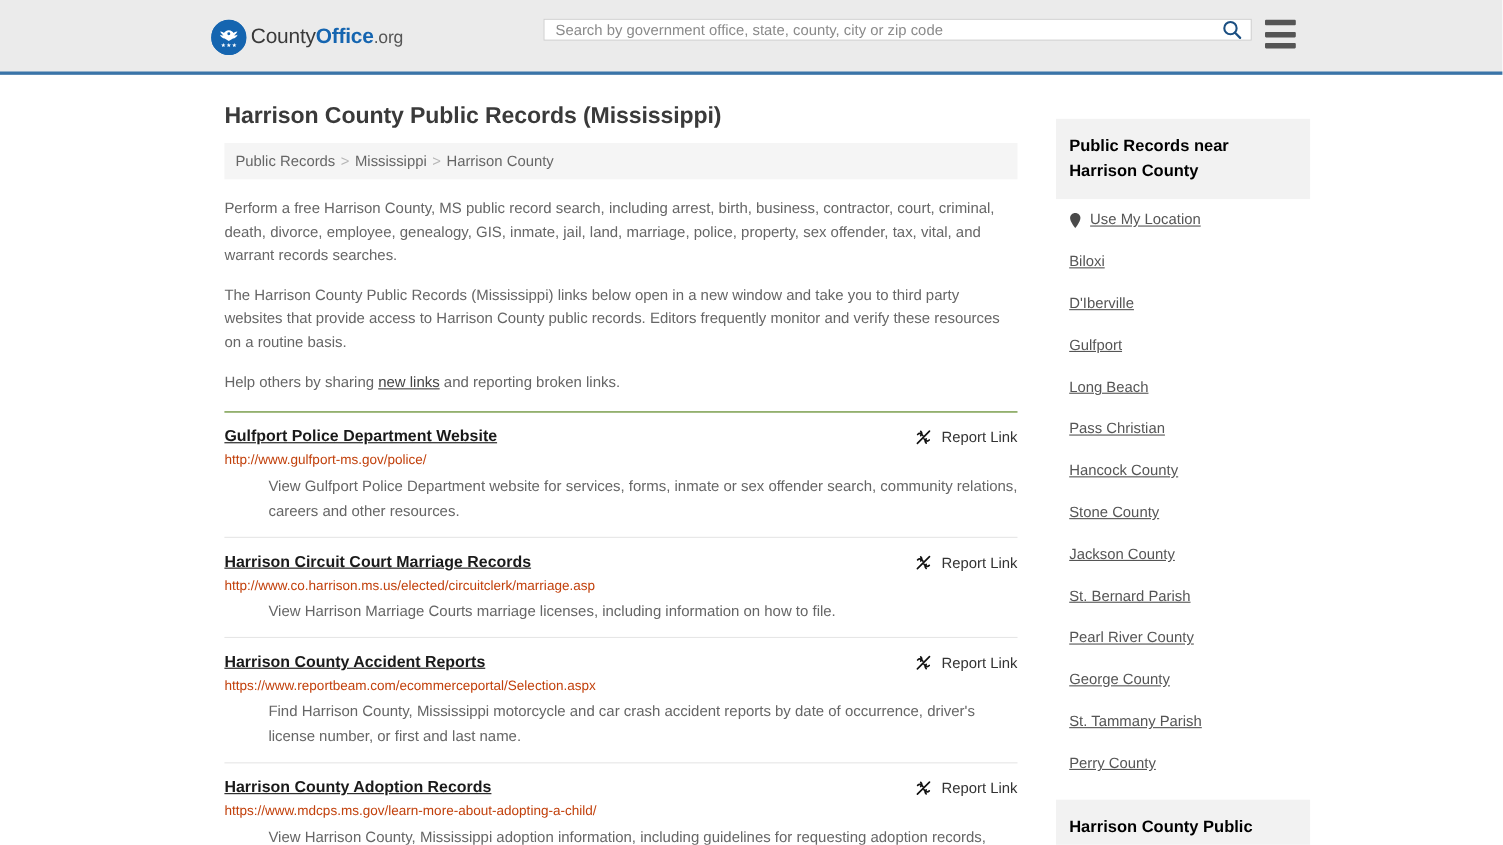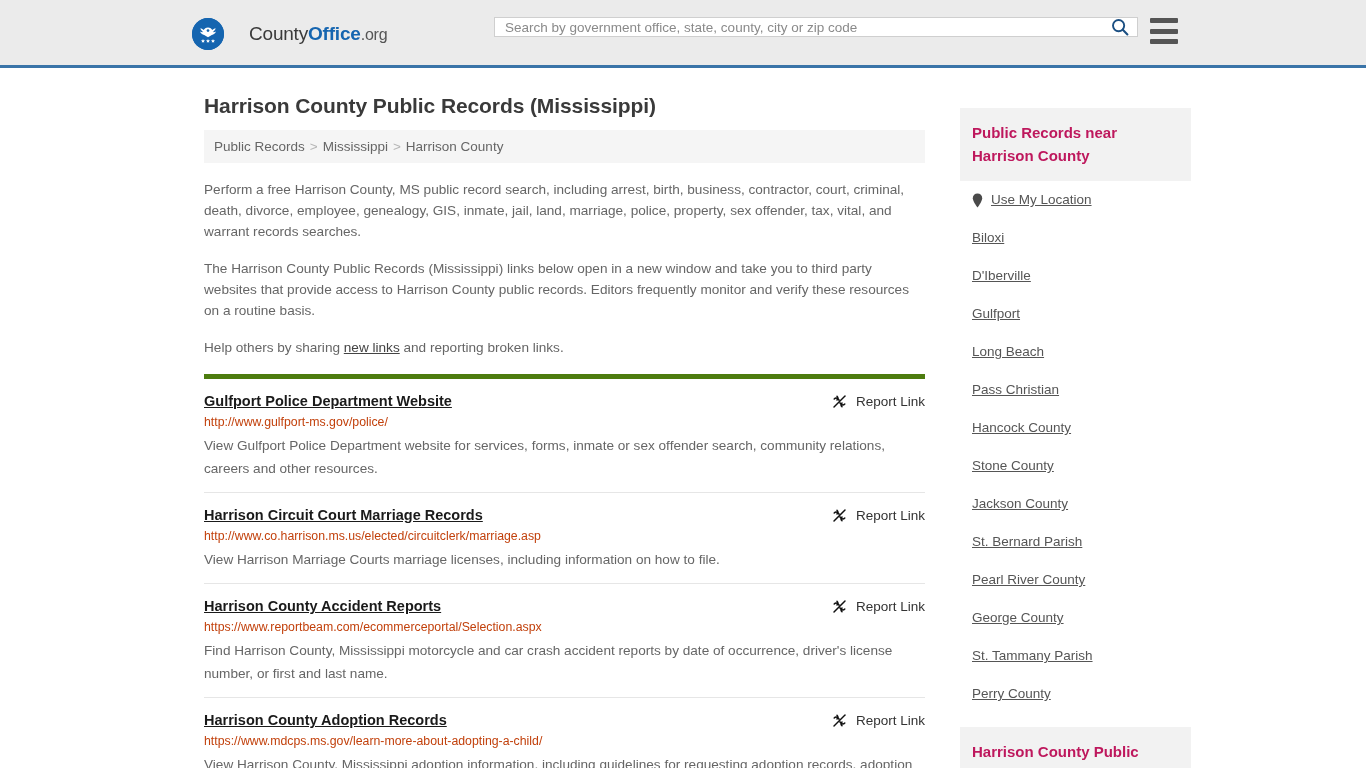--- a/index.html
+++ b/index.html
@@ -19,21 +19,21 @@
     border-bottom: 3px solid #3a74a8;
     position: relative;
     display: flex;
     align-items: center;
   }
   .logo-wrap {
     position: absolute;
     left: 192px; top: 18px;
     display: flex;
     align-items: center;
-    gap: 25px;
+    gap: 4px;
     text-decoration: none;
   }
   .logo-mark {
     width: 32px; height: 32px;
     border-radius: 50%;
     background: #1565b0;
     position: relative;
     display: block;
     flex: 0 0 auto;
   }
@@ -144,21 +144,21 @@
     color: #444;
     text-decoration: underline;
   }
 
   
   .result {
     border-top: 1px solid #e6e6e6;
     padding: 13px 0 12px 0;
     position: relative;
   }
-  .result:first-of-type { border-top: 5px solid #4d7c0f; }
+  .result:first-of-type { border-top: 1px solid #4d7c0f; }
   .result-head {
     display: flex;
     align-items: flex-start;
     justify-content: space-between;
   }
   .result-title {
     font-size: 14.5px;
     font-weight: bold;
     color: #1a1a1a;
     text-decoration: underline;
@@ -180,29 +180,30 @@
     margin-top: 3px;
     line-height: 16px;
     word-break: break-all;
   }
   .result-desc {
     font-size: 13.6px;
     color: #666666;
     line-height: 23px;
     margin-top: 4px;
     max-width: 715px;
+    margin-left: 40px;
   }
 
   
   .side-card-head {
     background: #f2f2f2;
     padding: 13px 12px 14px 12px;
     font-size: 15px;
     font-weight: bold;
-    color: #be185d;
+    color: #000000;
     line-height: 23px;
   }
   .side-links { padding: 0 12px; }
   .side-link-row {
     padding: 11px 0 11px 0;
     font-size: 13.5px;
     line-height: 16px;
     display: flex;
     align-items: center;
     gap: 8px;

